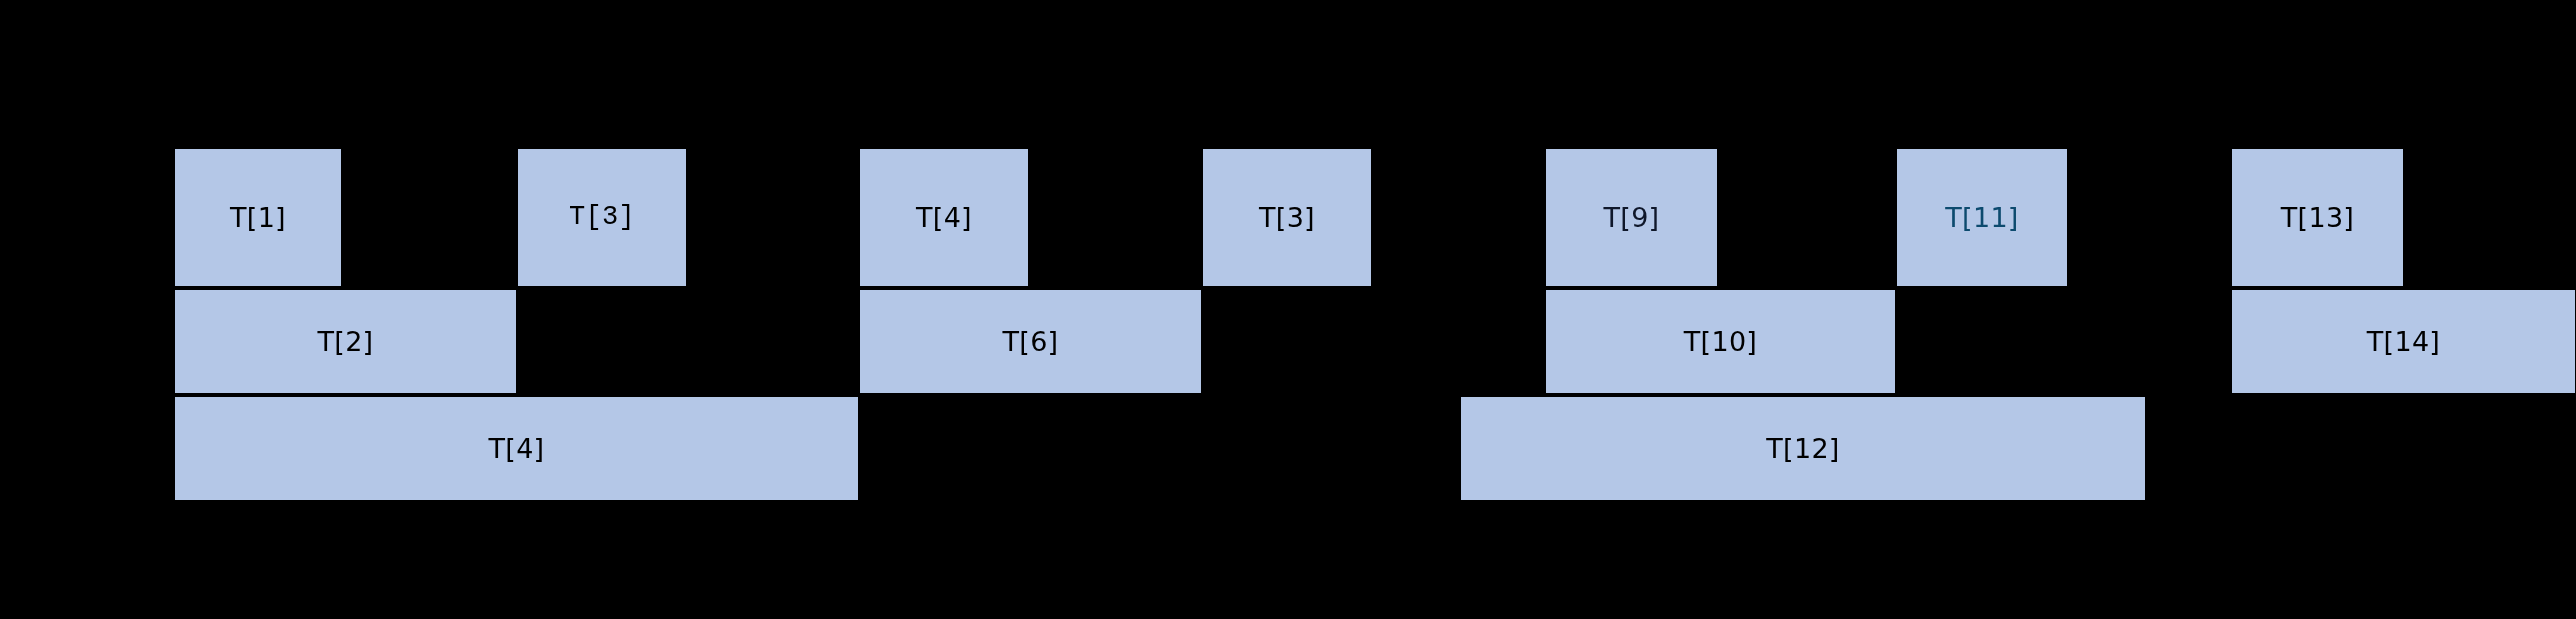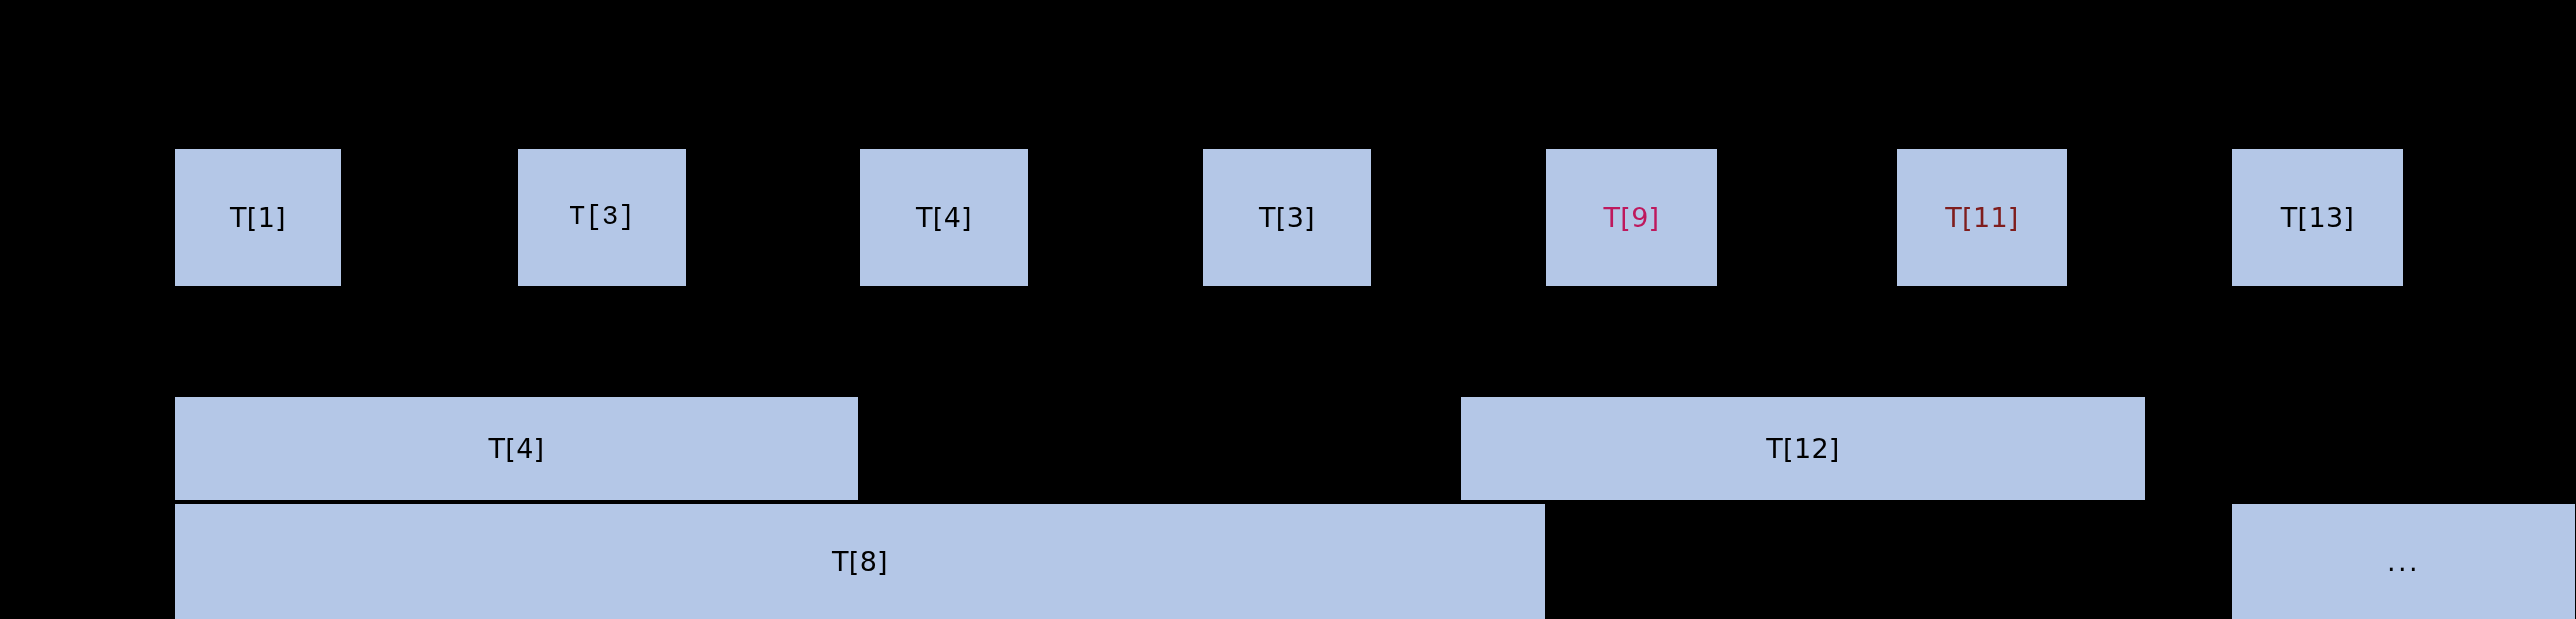--- a/index.html
+++ b/index.html
@@ -46,26 +46,28 @@
 </style>
 </head>
 <body>
 
 <div id="canvas" style="width: 2576px; height: 619px; background: rgb(0, 0, 0);">
     <div class="row" style="top: 148px; height: 139px;">
       <div class="block" style="left: 174px; width: 168px; top: 0px; height: 139px; background: rgb(180, 199, 231); border-color: rgb(0, 0, 0); color: rgb(0, 0, 0);">T[1]</div>
       <div class="block" style="left: 517px; width: 170px; top: 0px; height: 139px; background: rgb(180, 199, 231); border-color: rgb(0, 0, 0); color: rgb(0, 0, 0); font-family: Liberation Mono, monospace;">T[3]</div>
       <div class="block" style="left: 859px; width: 170px; top: 0px; height: 139px; background: rgb(180, 199, 231); border-color: rgb(0, 0, 0); color: rgb(0, 0, 0);">T[4]</div>
       <div class="block" style="left: 1202px; width: 170px; top: 0px; height: 139px; background: rgb(180, 199, 231); border-color: rgb(0, 0, 0); color: rgb(0, 0, 0);">T[3]</div>
-      <div class="block" style="left: 1545px; width: 173px; top: 0px; height: 139px; background: rgb(180, 199, 231); border-color: rgb(0, 0, 0); color: #be185d;">T[9]</div>
-      <div class="block" style="left: 1896px; width: 172px; top: 0px; height: 139px; background: rgb(180, 199, 231); border-color: rgb(0, 0, 0); color: #7f1d1d;">T[11]</div>
+      <div class="block" style="left: 1545px; width: 173px; top: 0px; height: 139px; background: rgb(180, 199, 231); border-color: rgb(0, 0, 0); color: #0f172a;">T[9]</div>
+      <div class="block" style="left: 1896px; width: 172px; top: 0px; height: 139px; background: rgb(180, 199, 231); border-color: rgb(0, 0, 0); color: #0c4a6e;">T[11]</div>
       <div class="block" style="left: 2231px; width: 173px; top: 0px; height: 139px; background: rgb(180, 199, 231); border-color: rgb(0, 0, 0); color: rgb(0, 0, 0);">T[13]</div>
+    </div>
+    <div class="row" style="top: 289px; height: 105px;">
+      <div class="block" style="left: 174px; width: 343px; top: 0px; height: 105px; background: rgb(180, 199, 231); border-color: rgb(0, 0, 0); color: rgb(0, 0, 0);">T[2]</div>
+      <div class="block" style="left: 859px; width: 343px; top: 0px; height: 105px; background: rgb(180, 199, 231); border-color: rgb(0, 0, 0); color: rgb(0, 0, 0);">T[6]</div>
+      <div class="block" style="left: 1545px; width: 351px; top: 0px; height: 105px; background: rgb(180, 199, 231); border-color: rgb(0, 0, 0); color: rgb(0, 0, 0);">T[10]</div>
+      <div class="block" style="left: 2231px; width: 345px; top: 0px; height: 105px; background: rgb(180, 199, 231); border-color: rgb(0, 0, 0); color: rgb(0, 0, 0);">T[14]</div>
     </div>
     <div class="row" style="top: 396px; height: 105px; padding-left: 20px;">
       <div class="block" style="left: 174px; width: 685px; top: 0px; height: 105px; background: rgb(180, 199, 231); border-color: rgb(0, 0, 0); color: rgb(0, 0, 0);">T[4]</div>
       <div class="block" style="left: 1460px; width: 686px; top: 0px; height: 105px; background: rgb(180, 199, 231); border-color: rgb(0, 0, 0); color: rgb(0, 0, 0);">T[12]</div>
     </div>
-    <div class="row" style="top: 503px; height: 117px;">
-      <div class="block" style="left: 174px; width: 1372px; top: 0px; height: 117px; background: rgb(180, 199, 231); border-color: rgb(0, 0, 0); color: rgb(0, 0, 0);">T[8]</div>
-      <div class="block ellipsis" style="left: 2231px; width: 345px; top: 0px; height: 117px; background: rgb(180, 199, 231); border-color: rgb(0, 0, 0); color: rgb(0, 0, 0);">...</div>
-    </div>
   </div>
 
 
 </body></html>

